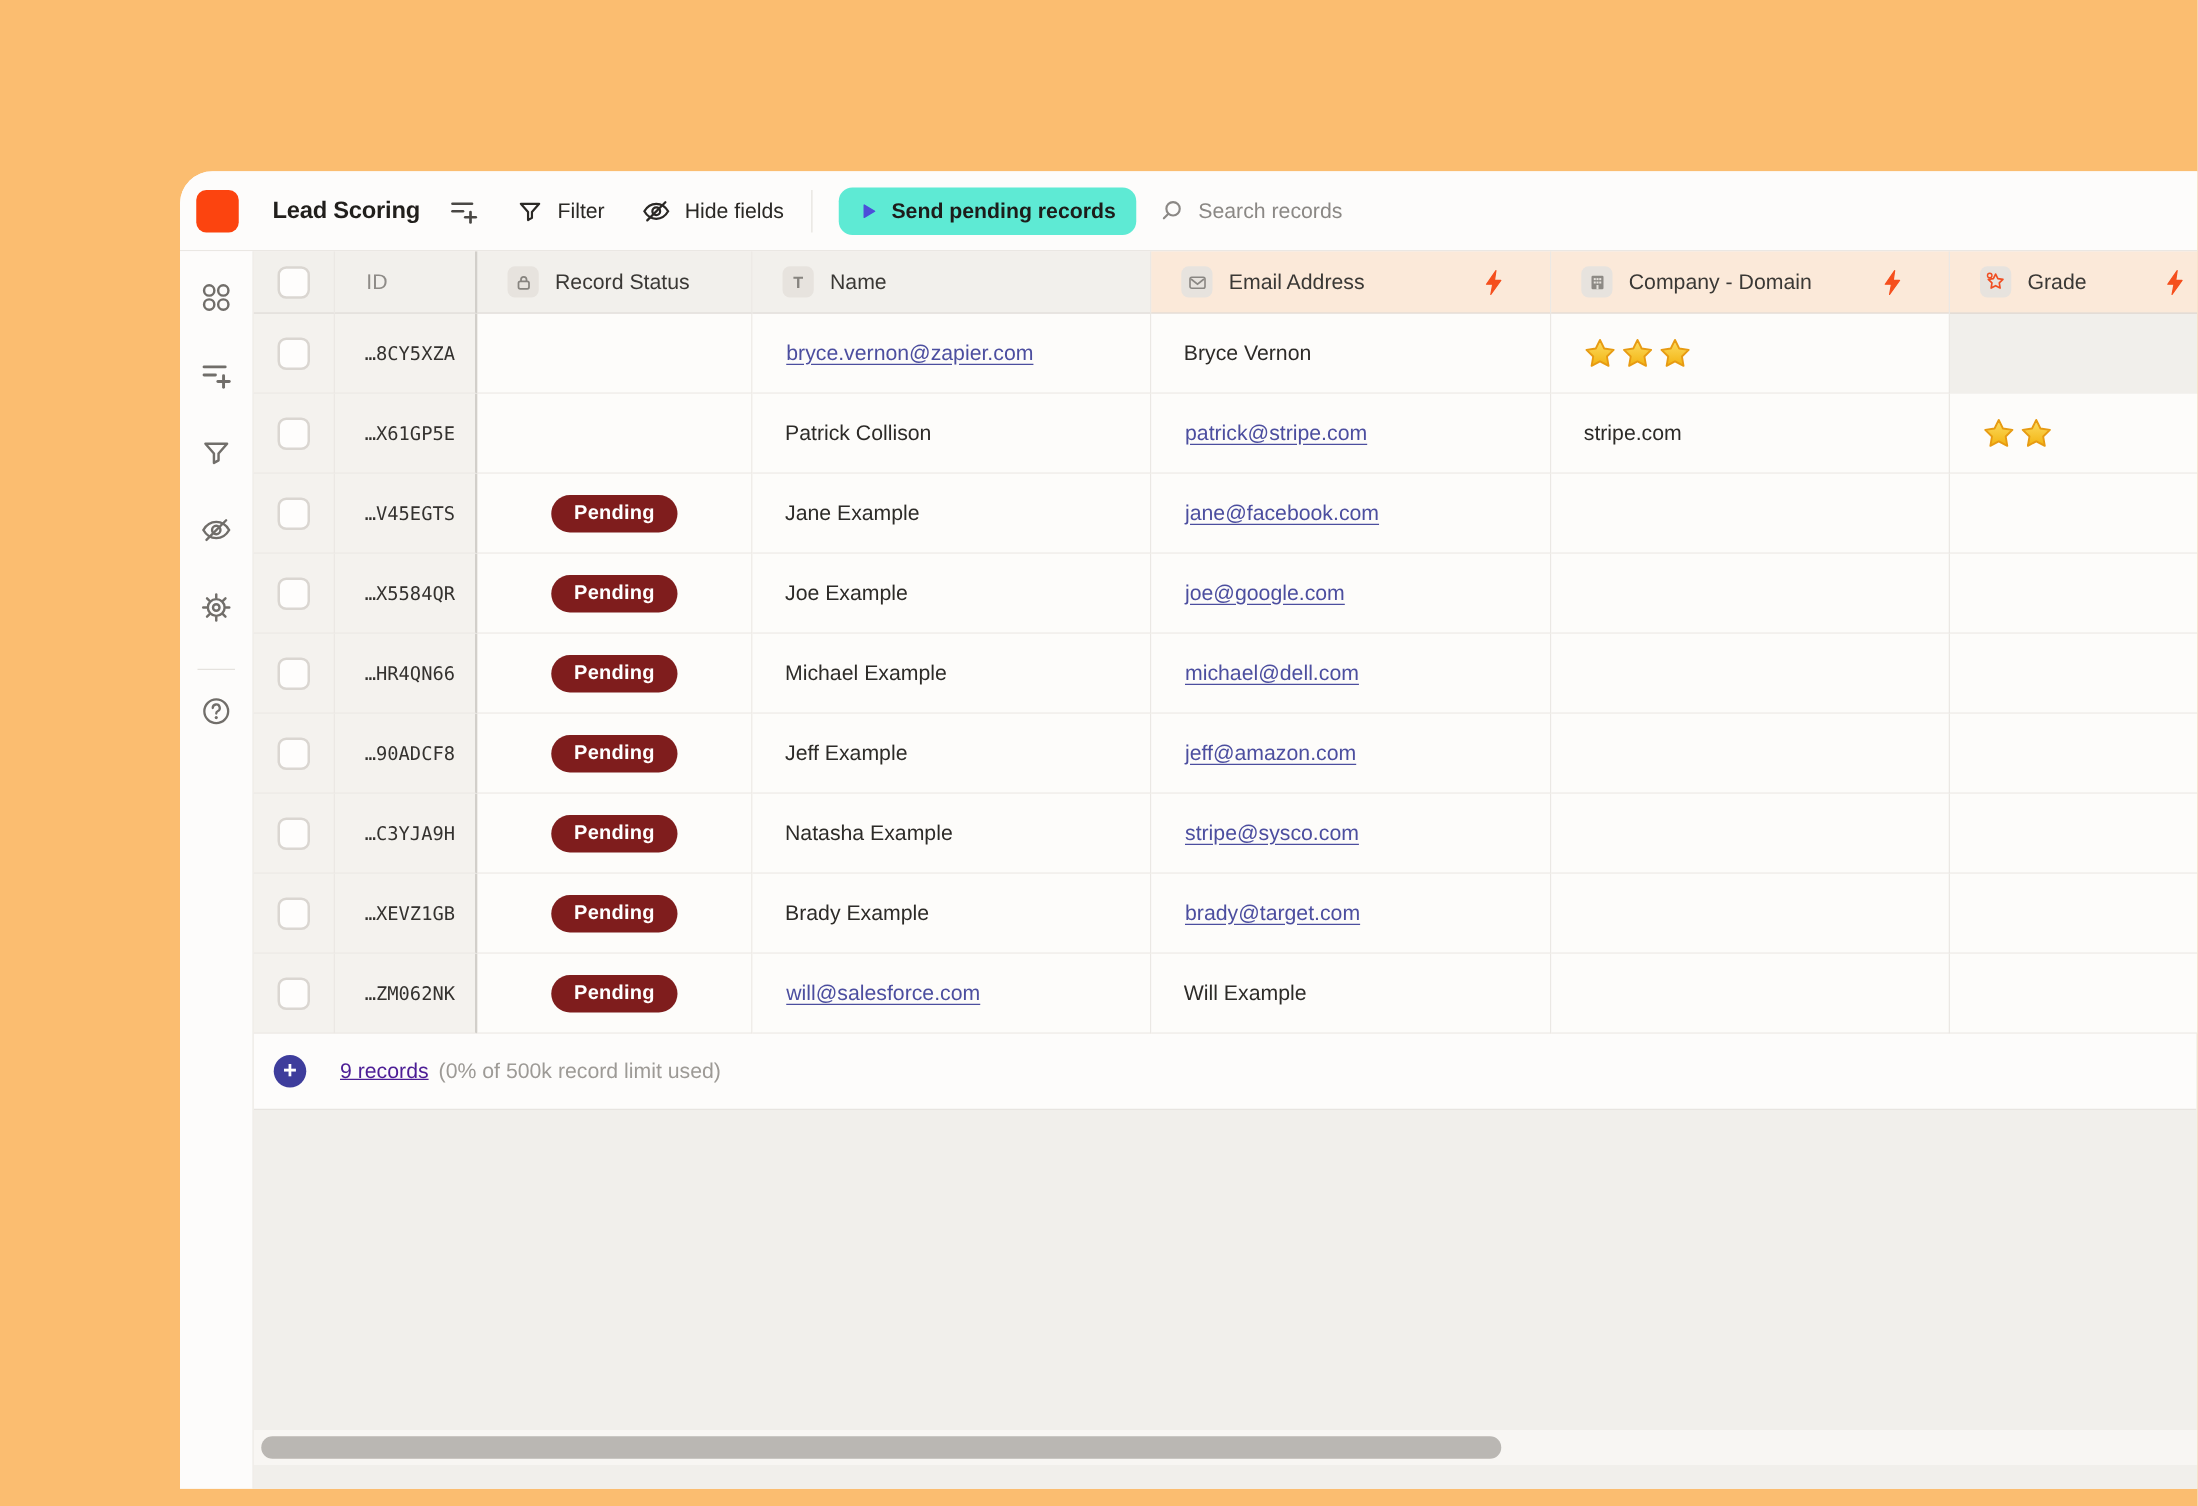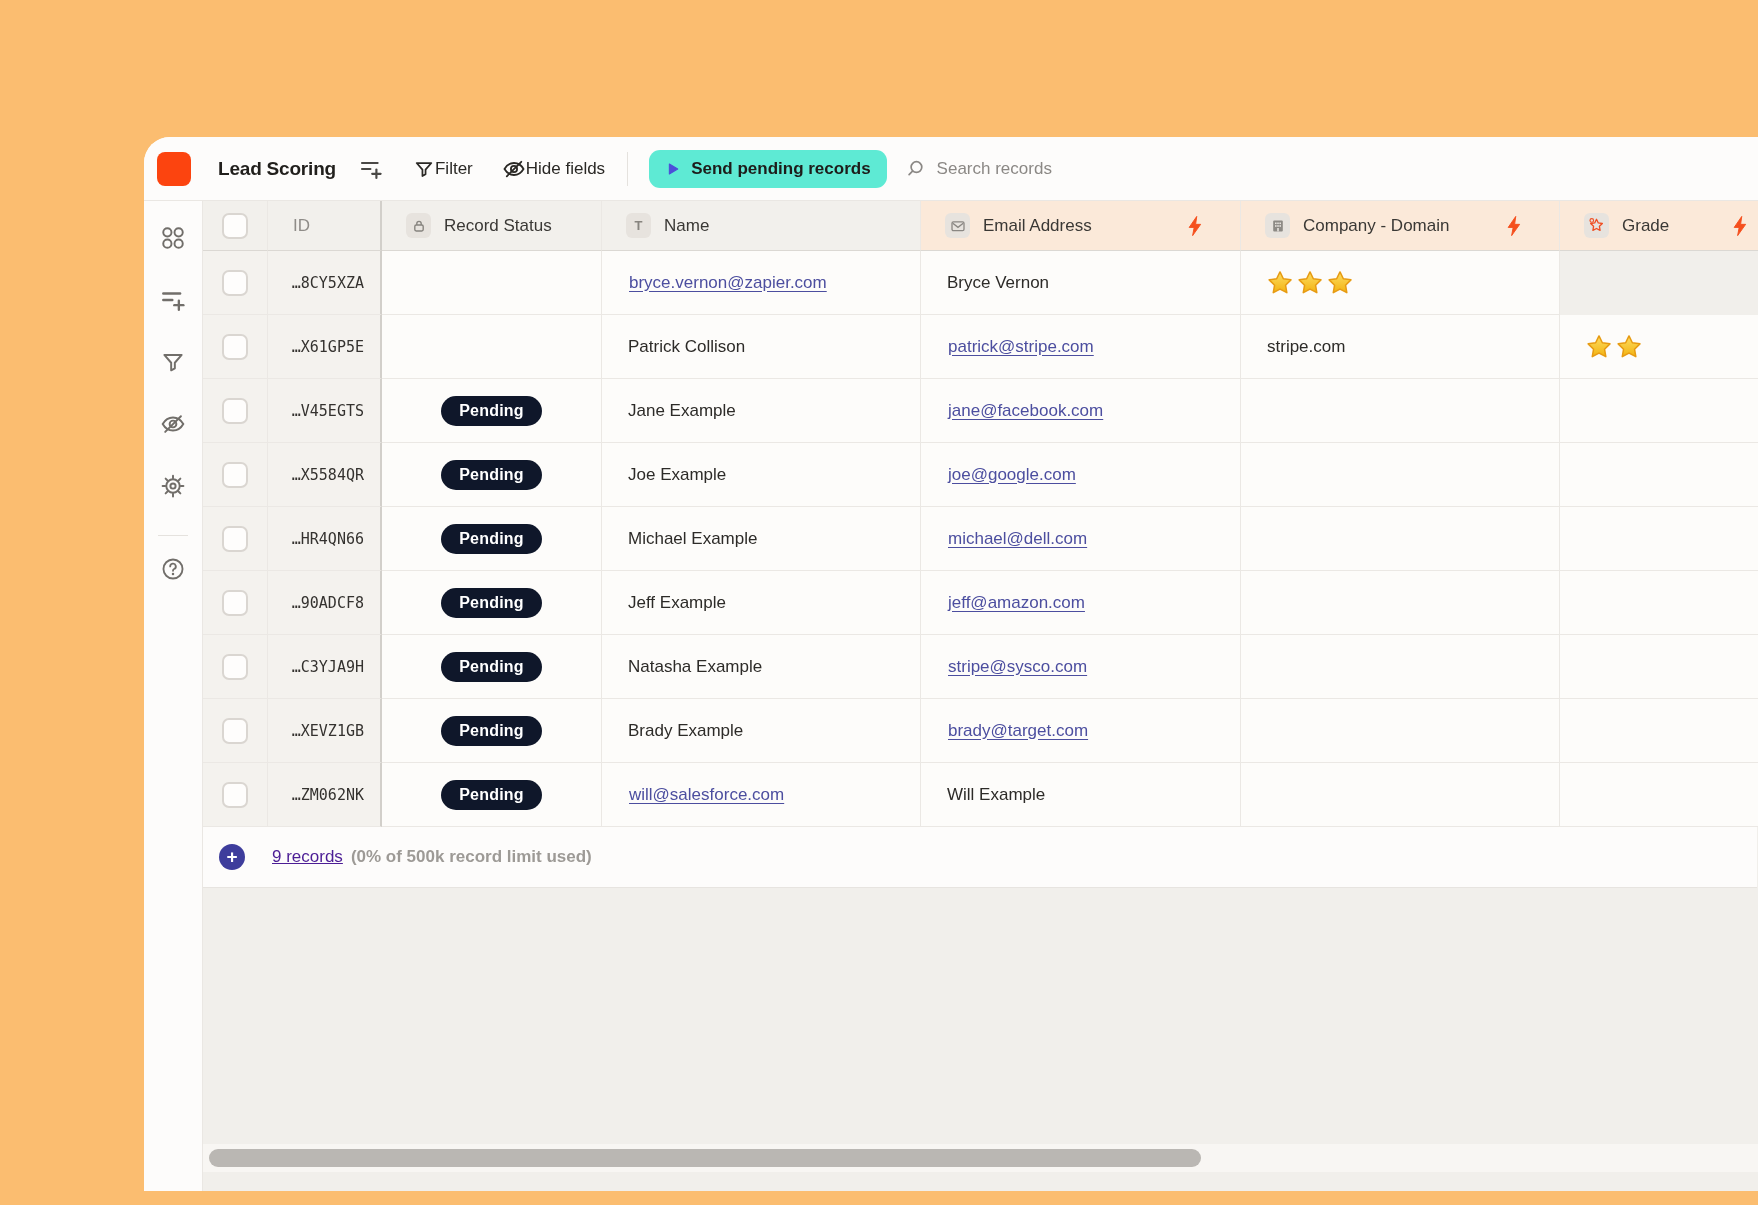--- a/index.html
+++ b/index.html
@@ -21,21 +21,21 @@
 
   
   .topbar {
     height:64px; flex:none; background:#fdfcfb;
     border-bottom:1px solid #eae7e3;
     display:flex; align-items:center; padding-left:13px;
   }
   .logo { width:34px; height:34px; border-radius:8px; background:#fc440f; flex:none; }
   .tb-title { margin-left:27px; font-size:19px; font-weight:700; color:#211f1c; letter-spacing:-0.2px; white-space:nowrap; }
   .tb-iconbtn { margin-left:23px; width:24px; height:24px; color:#4a4845; cursor:pointer; }
-  .tb-group { display:flex; align-items:center; cursor:pointer; }
+  .tb-group { display:flex; align-items:center; gap:11px; cursor:pointer; }
   .tb-group.filter { margin-left:30px; }
   .tb-group.hide { margin-left:29px; }
   .tb-label { font-size:17px; font-weight:500; color:#2a2825; white-space:nowrap; }
   .vdivider { margin-left:22px; width:1px; height:34px; background:#e5e2de; }
   .send-pill {
     margin-left:21px; height:38px; border-radius:11px; background:#5eead4;
     display:flex; align-items:center; padding:0 16px; gap:10px; cursor:pointer;
   }
   .send-pill .lbl { font-size:17px; font-weight:700; color:#1d1c1a; white-space:nowrap; }
   .searchbox { margin-left:18px; display:flex; align-items:center; gap:11px; }
@@ -85,21 +85,21 @@
     color:#87847f; font-size:13px; font-weight:600;
   }
   .zap { margin-left:auto; margin-right:34px; width:21px; height:21px; flex:none; }
 
   .cell.idcell {
     justify-content:flex-end; padding-right:16px;
     font-family:"DejaVu Sans Mono", monospace; font-size:15px; color:#34322f;
   }
   .cell.status { justify-content:center; }
   .badge {
-    background:#0f172a; color:#ffffff; font-size:16px; font-weight:700;
+    background:#7f1d1d; color:#ffffff; font-size:16px; font-weight:700;
     padding:6px 18px; border-radius:999px; letter-spacing:0.2px; cursor:default;
   }
   .cell.namec, .cell.companyc { padding-left:26px; font-size:17px; color:#2d2b28; }
   .cell.emailc { padding-left:27px; }
   .email-link { color:#4c4e9f; font-size:17px; text-decoration:underline; text-underline-offset:3px; cursor:pointer; }
   .cell.gradec { padding-left:26px; }
   .stars { display:flex; align-items:center; gap:4px; }
   .star { width:26px; height:26px; }
 
   
@@ -108,21 +108,21 @@
     display:flex; align-items:center; padding-left:16px; border-bottom:1px solid #e7e4e0;
   }
   .plus-btn {
     width:26px; height:26px; border-radius:50%; background:#3e3d9c; color:#fff;
     display:flex; align-items:center; justify-content:center;
     font-size:19px; font-weight:700; line-height:1; cursor:pointer; flex:none;
     padding-bottom:2px;
   }
   .records-wrap { margin-left:27px; display:flex; align-items:baseline; gap:8px; }
   .records-count { font-size:17px; font-weight:500; color:#4c1d95;text-decoration:underline; }
-  .records-limit { font-size:17px; color:#9d9a96;font-weight:bold; }
+  .records-limit { font-size:17px; color:#9d9a96; }
 
   
   .canvas { flex:1; position:relative; background:#f1efeb; }
   .htrack { position:absolute; left:0; right:0; bottom:19px; height:28px; background:#f8f6f3; }
   .hthumb { position:absolute; left:6px; bottom:24px; height:18px; width:992px; border-radius:9px; background:#bab7b3; cursor:grab; }
 </style>
 </head>
 <body>
 
 <svg class="defs-holder" aria-hidden="true">

